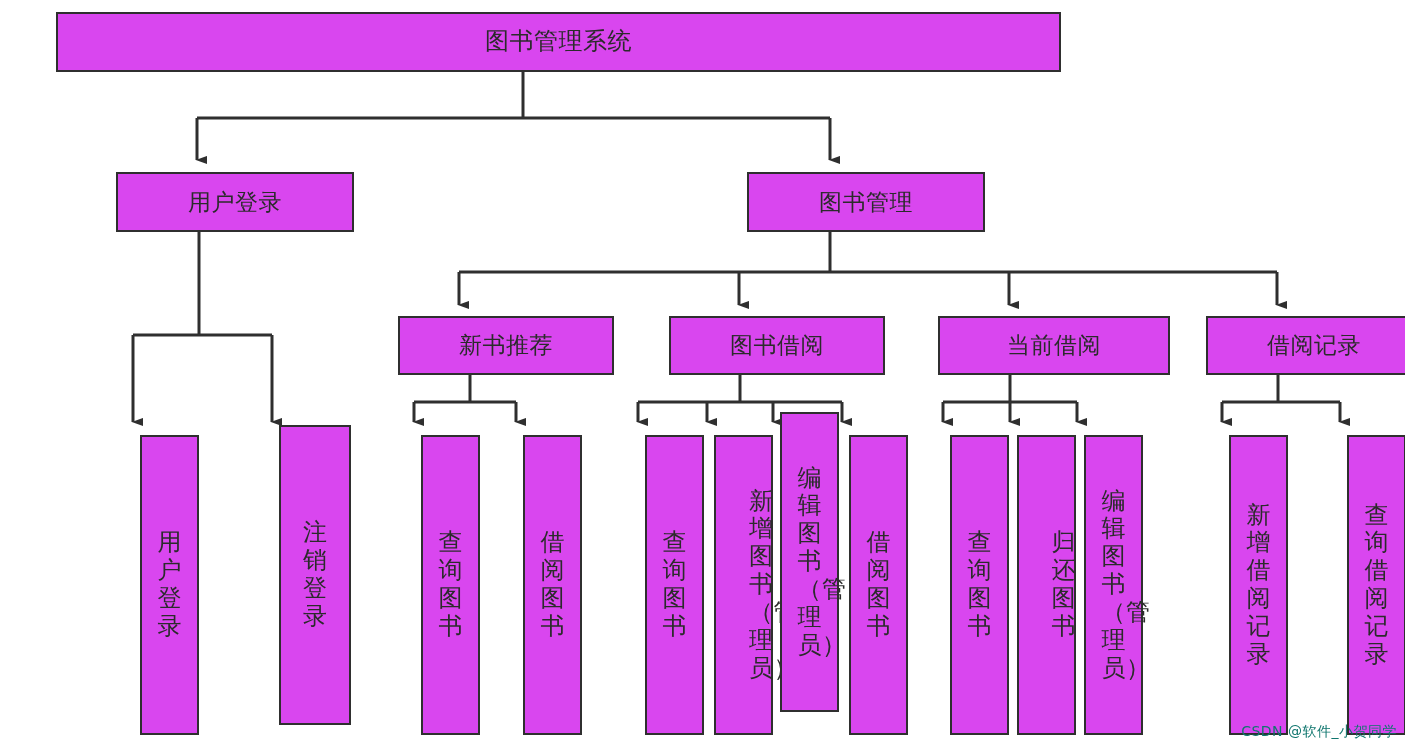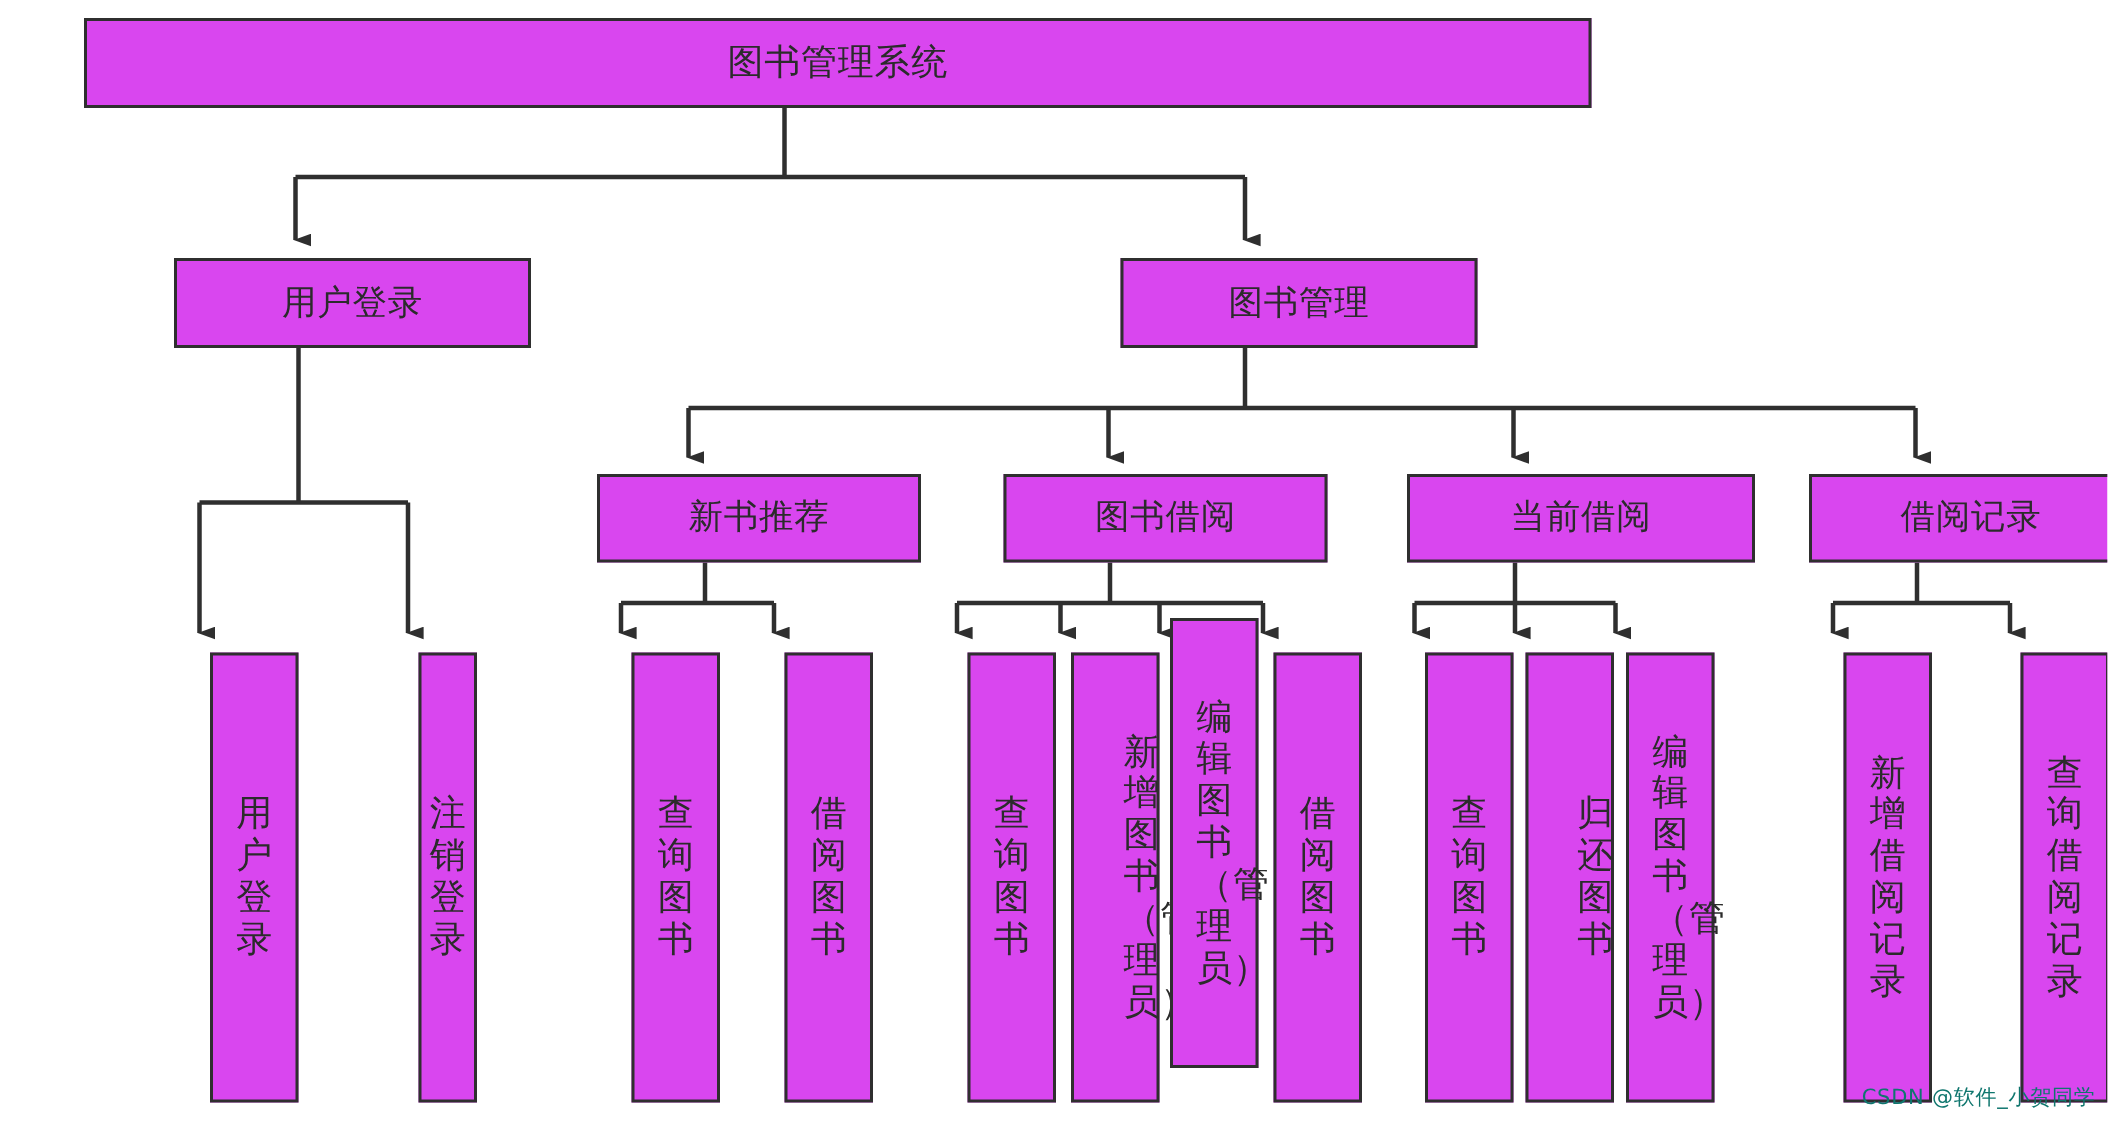--- a/index.html
+++ b/index.html
@@ -156,21 +156,21 @@
   </div>
 
   <div class="node horiz" style="left:1170px; top:316px; width:216px; height:59px;">
     <span class="node-label">借阅记录</span>
   </div>
 
   <div class="node vert" style="left:104px; top:435px; width:59px; height:300px;">
     <span class="node-label">用户登录</span>
   </div>
 
-  <div class="node vert" style="left:243px; top:435px; width:39px; height:300px;">
+  <div class="node vert" style="left:243px; top:425px; width:72px; height:300px;">
     <span class="node-label">注销登录</span>
   </div>
 
   <div class="node vert" style="left:385px; top:435px; width:59px; height:300px;">
     <span class="node-label">查询图书</span>
   </div>
 
   <div class="node vert" style="left:487px; top:435px; width:59px; height:300px;">
     <span class="node-label">借阅图书</span>
   </div>

